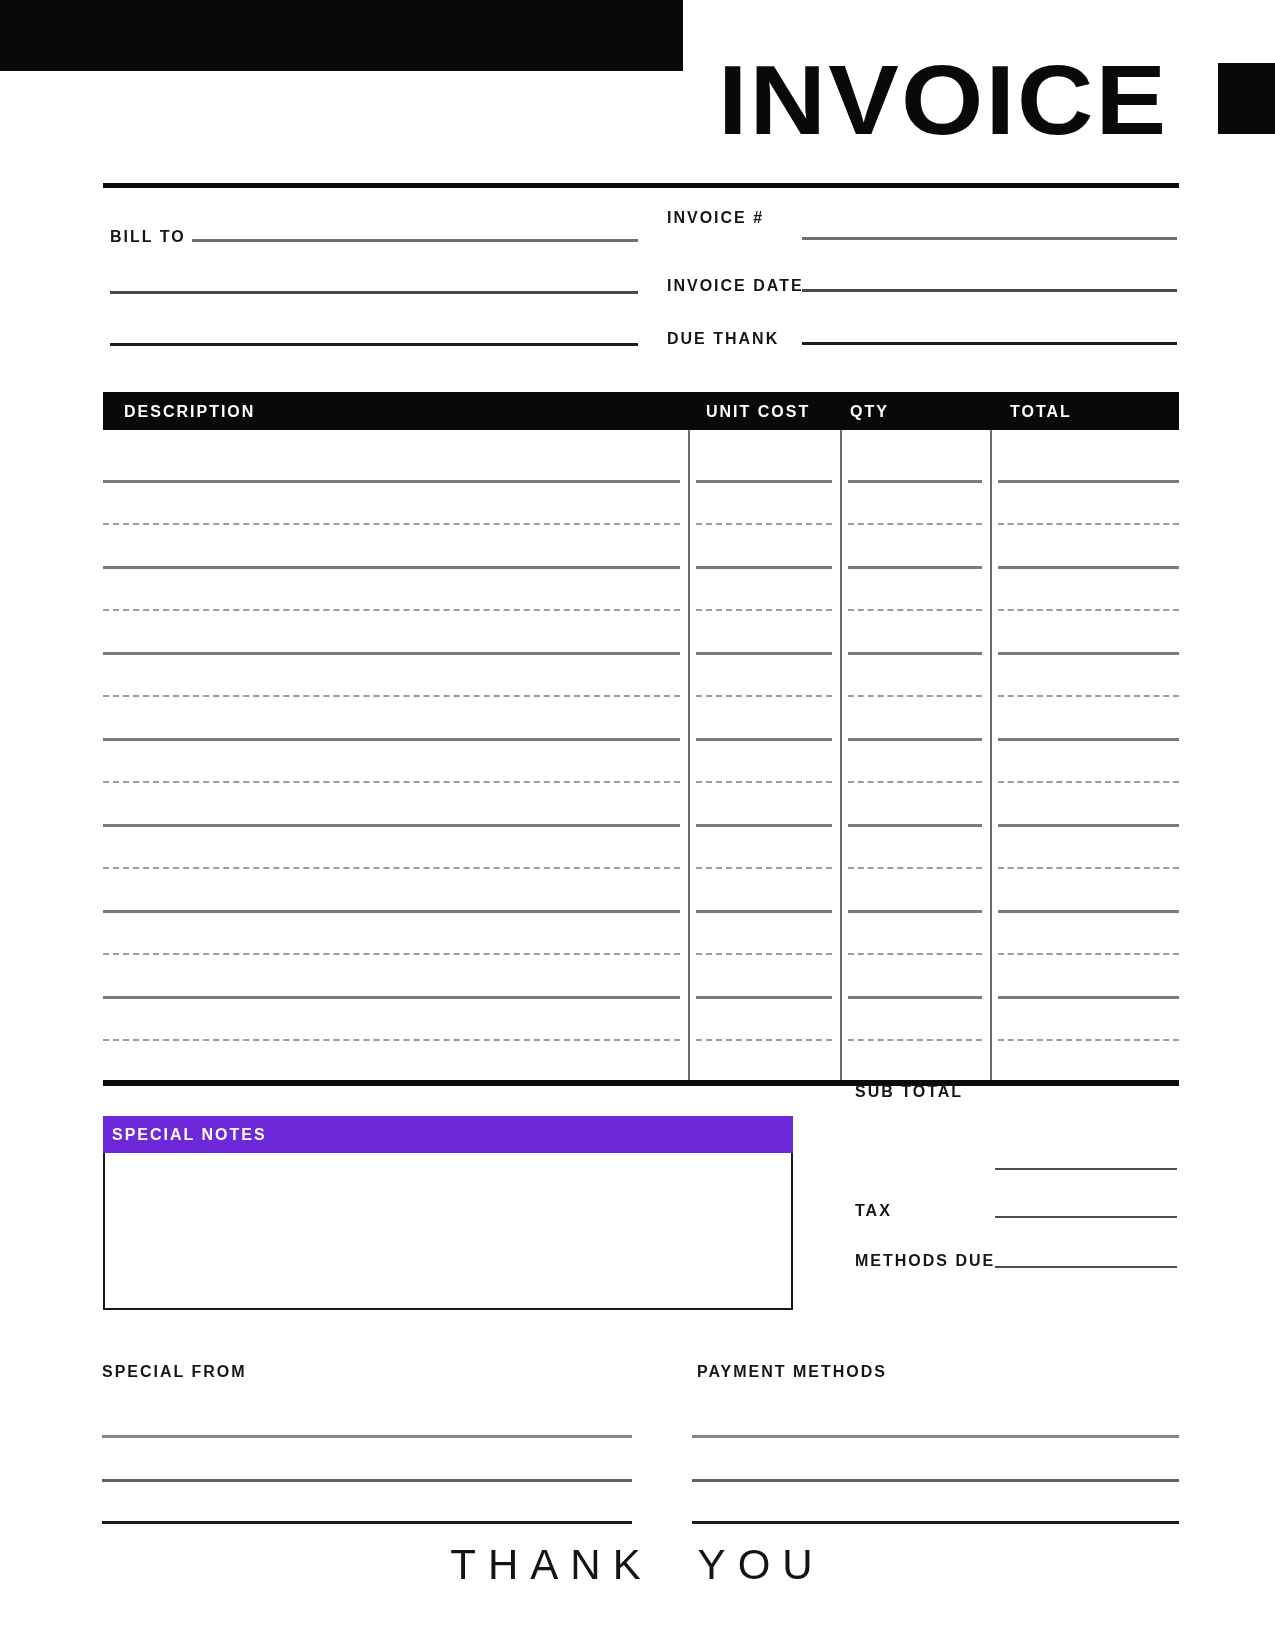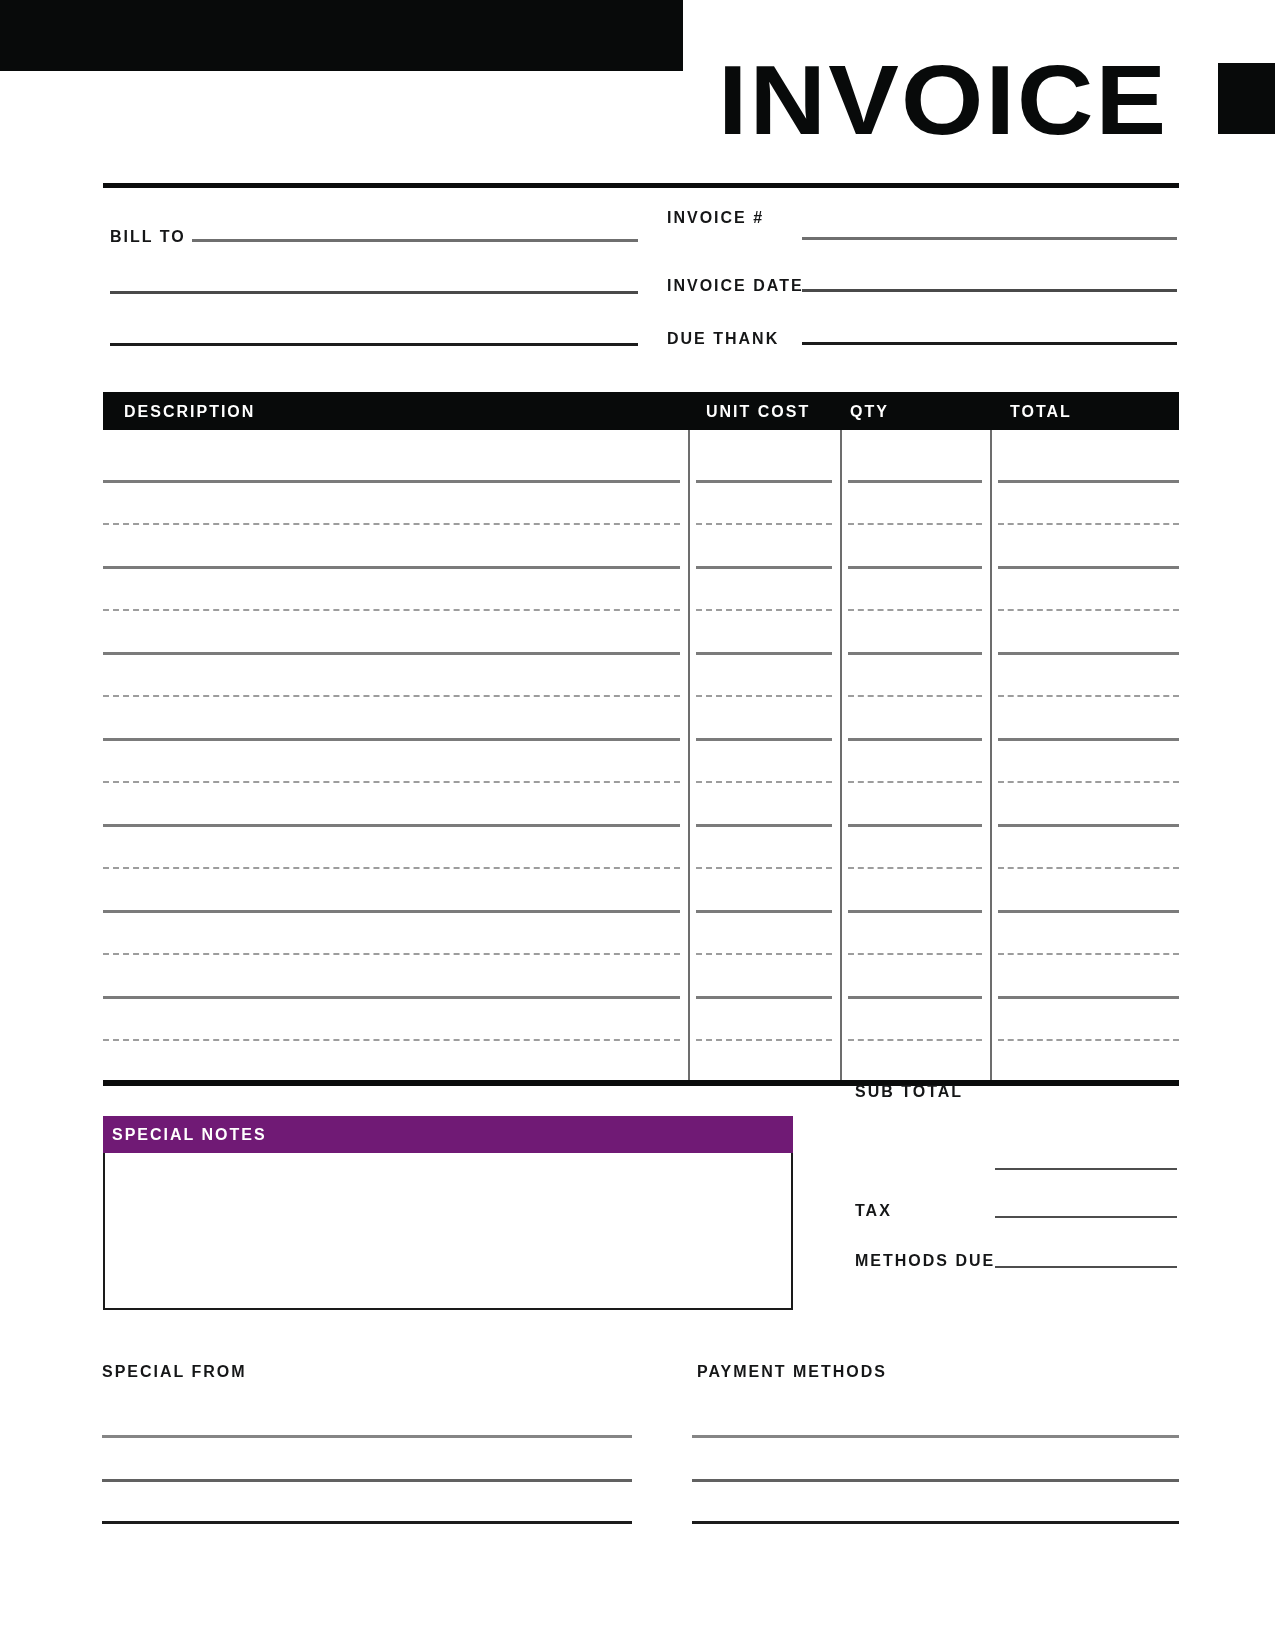--- a/index.html
+++ b/index.html
@@ -51,21 +51,21 @@
   .rowline.solid  i { border-top:3px solid #7b7b7b; }
   .rowline.dashed i { border-top:2px dashed #9d9d9d; }
   .rowline .c1 { left:0;     width:577px; }
   .rowline .c2 { left:593px; width:136px; }
   .rowline .c3 { left:745px; width:134px; }
   .rowline .c4 { left:895px; width:181px; }
 
   .rule-bottom { left:103px; top:1080px; width:1076px; height:6px; background:#0b0c0c; }
 
   
-  .notes-bar { left:103px; top:1116px; width:690px; height:37px; background:#701a75; }
+  .notes-bar { left:103px; top:1116px; width:690px; height:37px; background:#6d28d9; }
   .notes-bar span { position:absolute; left:9px; top:9px; }
   .notes-box { left:103px; top:1153px; width:690px; height:157px;
                background:#ffffff; border:2px solid #1a1a1a; border-top:none; }
 
   
   .tot-line { width:182px; height:0; border-top:2px solid #4e4e4e; }
 
   
   .thankyou {
     left:0; right:0; top:1541px; text-align:center;
@@ -214,14 +214,15 @@
   <div class="abs lbl" style="left:697px; top:1362px;">PAYMENT METHODS</div>
 
   <div class="abs fline" style="left:102px; top:1435px; width:530px; border-top-color:#858585;"></div>
   <div class="abs fline mid" style="left:102px; top:1479px; width:530px;"></div>
   <div class="abs fline black" style="left:102px; top:1521px; width:530px;"></div>
 
   <div class="abs fline" style="left:692px; top:1435px; width:487px; border-top-color:#858585;"></div>
   <div class="abs fline mid" style="left:692px; top:1479px; width:487px;"></div>
   <div class="abs fline black" style="left:692px; top:1521px; width:487px;"></div>
 
+  <div class="abs thankyou">THANK YOU</div>
 
 </div>
 
 </body></html>

